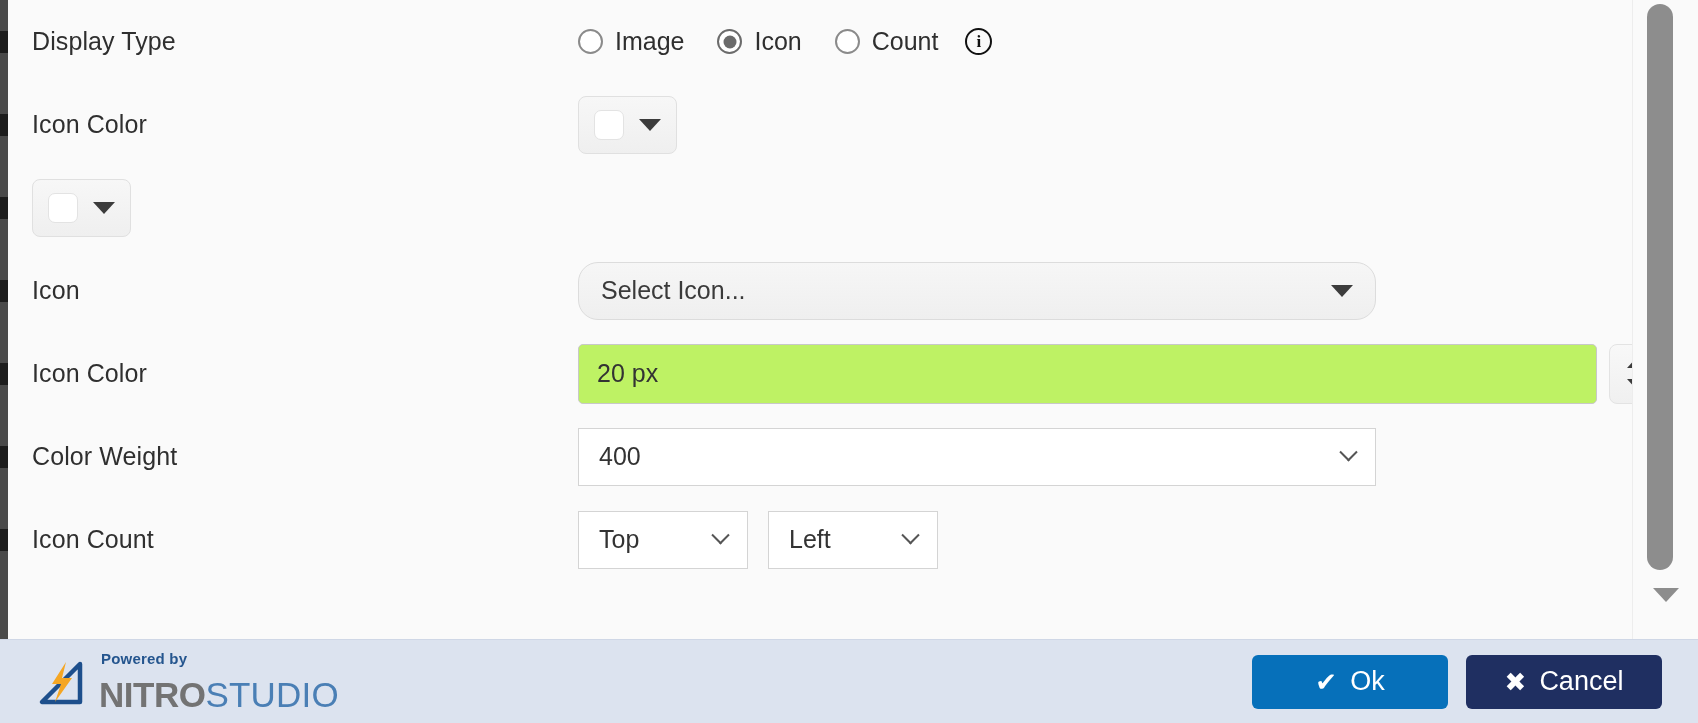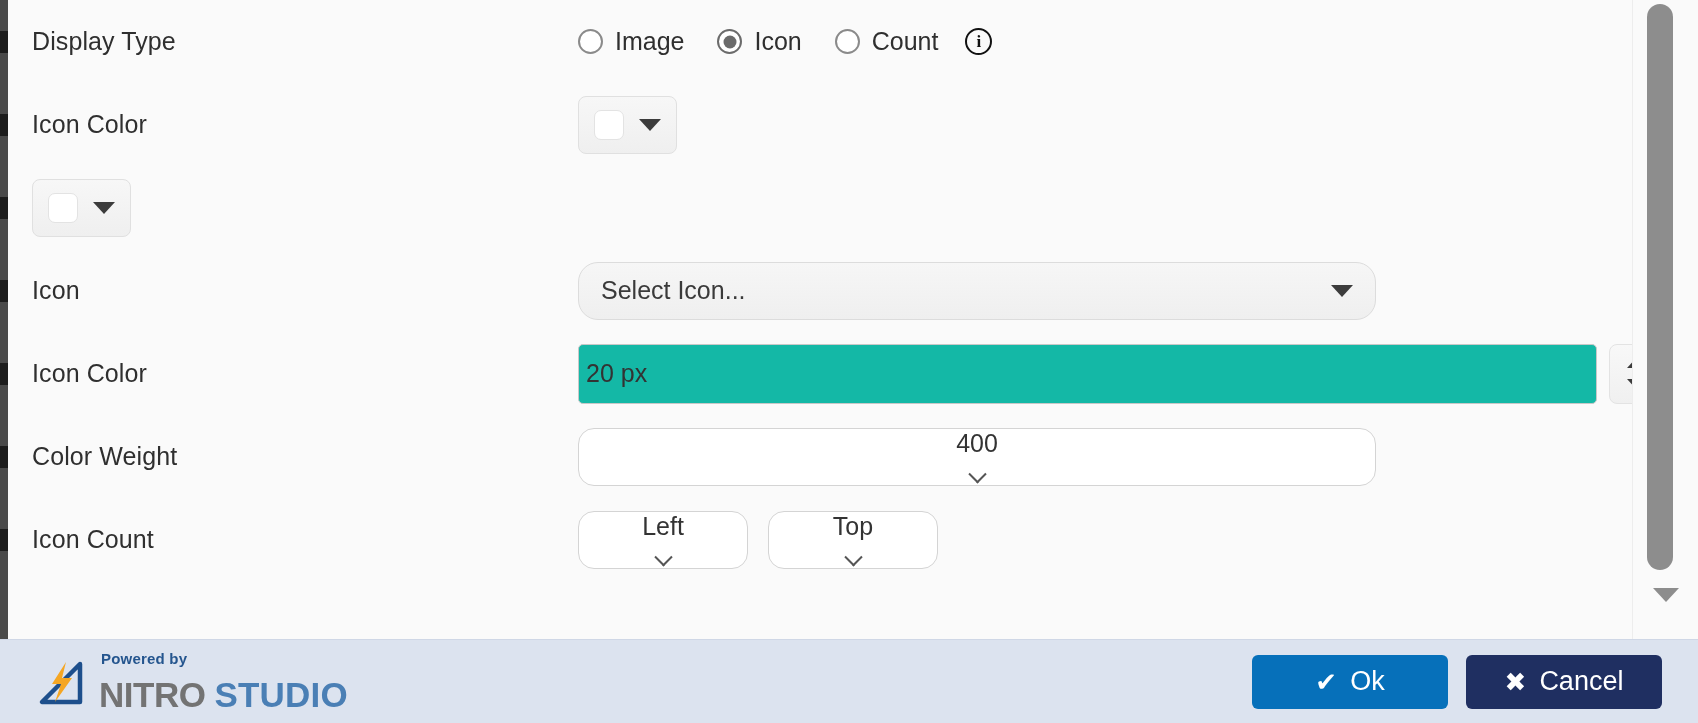--- a/index.html
+++ b/index.html
@@ -160,24 +160,24 @@
   .num-wrap {
     display: flex;
     align-items: stretch;
     width: 1087px;
   }
   .num-input {
     flex: 1 1 auto;
     height: 60px;
     border: 1px solid #c8c8c8;
     border-radius: 5px;
-    background: #14b8a6;
+    background: #bef264;
     font-size: 25px;
     color: #333;
-    padding: 0 7px;
+    padding: 0 18px;
     font-family: "Liberation Sans", sans-serif;
     outline: none;
   }
   .spinner {
     flex: 0 0 auto;
     width: 56px;
     margin-left: 12px;
     border: 1px solid #e3e3e3;
     border-radius: 8px;
     background: linear-gradient(#f8f8f8, #f0f0f0);
@@ -198,30 +198,29 @@
     width: 0; height: 0;
     border-left: 10px solid transparent;
     border-right: 10px solid transparent;
     border-top: 11px solid #3c3c3c;
   }
 
   
   .wsel {
     height: 58px;
     border: 1px solid #d4d4d4;
-    border-radius: 16px;
+    border-radius: 0;
     background: #fff;
     display: flex;
     align-items: center;
     justify-content: space-between;
     padding: 0 20px;
     font-size: 25px;
     color: #333;
     cursor: pointer;
-    flex-direction: column;
   }
   .wsel.wide { width: 798px; }
   .wsel.small { width: 170px; margin-right: 20px; }
 
   .chev {
     width: 13px; height: 13px;
     border-right: 2.4px solid #555;
     border-bottom: 2.4px solid #555;
     transform: rotate(45deg) translate(-3px, -3px);
     flex: 0 0 auto;
@@ -286,24 +285,23 @@
   }
   .brand { display: flex; align-items: baseline; }
   .brand-nitro {
     font-size: 35px;
     font-weight: bold;
     color: #737373;
     letter-spacing: -0.5px;
   }
   .brand-studio {
     font-size: 35px;
-    font-weight: bold;
+    font-weight: normal;
     color: #4a7fb5;
     letter-spacing: 0.2px;
-    margin-left: 9px;
   }
 
   .footer-buttons { display: flex; align-items: center; }
 
   .btn {
     height: 54px;
     min-width: 196px;
     border: none;
     border-radius: 6px;
     font-size: 27px;
@@ -414,25 +412,25 @@
         <span class="chev"></span>
       </div>
     </div>
   </div>
 
   <div class="row">
     <div class="row-tick"></div>
     <div class="row-label">Icon Count</div>
     <div class="row-control">
       <div class="wsel small">
+        <span>Top</span>
+        <span class="chev"></span>
+      </div>
+      <div class="wsel small">
         <span>Left</span>
-        <span class="chev"></span>
-      </div>
-      <div class="wsel small">
-        <span>Top</span>
         <span class="chev"></span>
       </div>
     </div>
   </div>
 
 </div>
 
 <div class="scroll-track">
   <div class="scroll-thumb"></div>
   <div class="scroll-arrow-down"></div>

